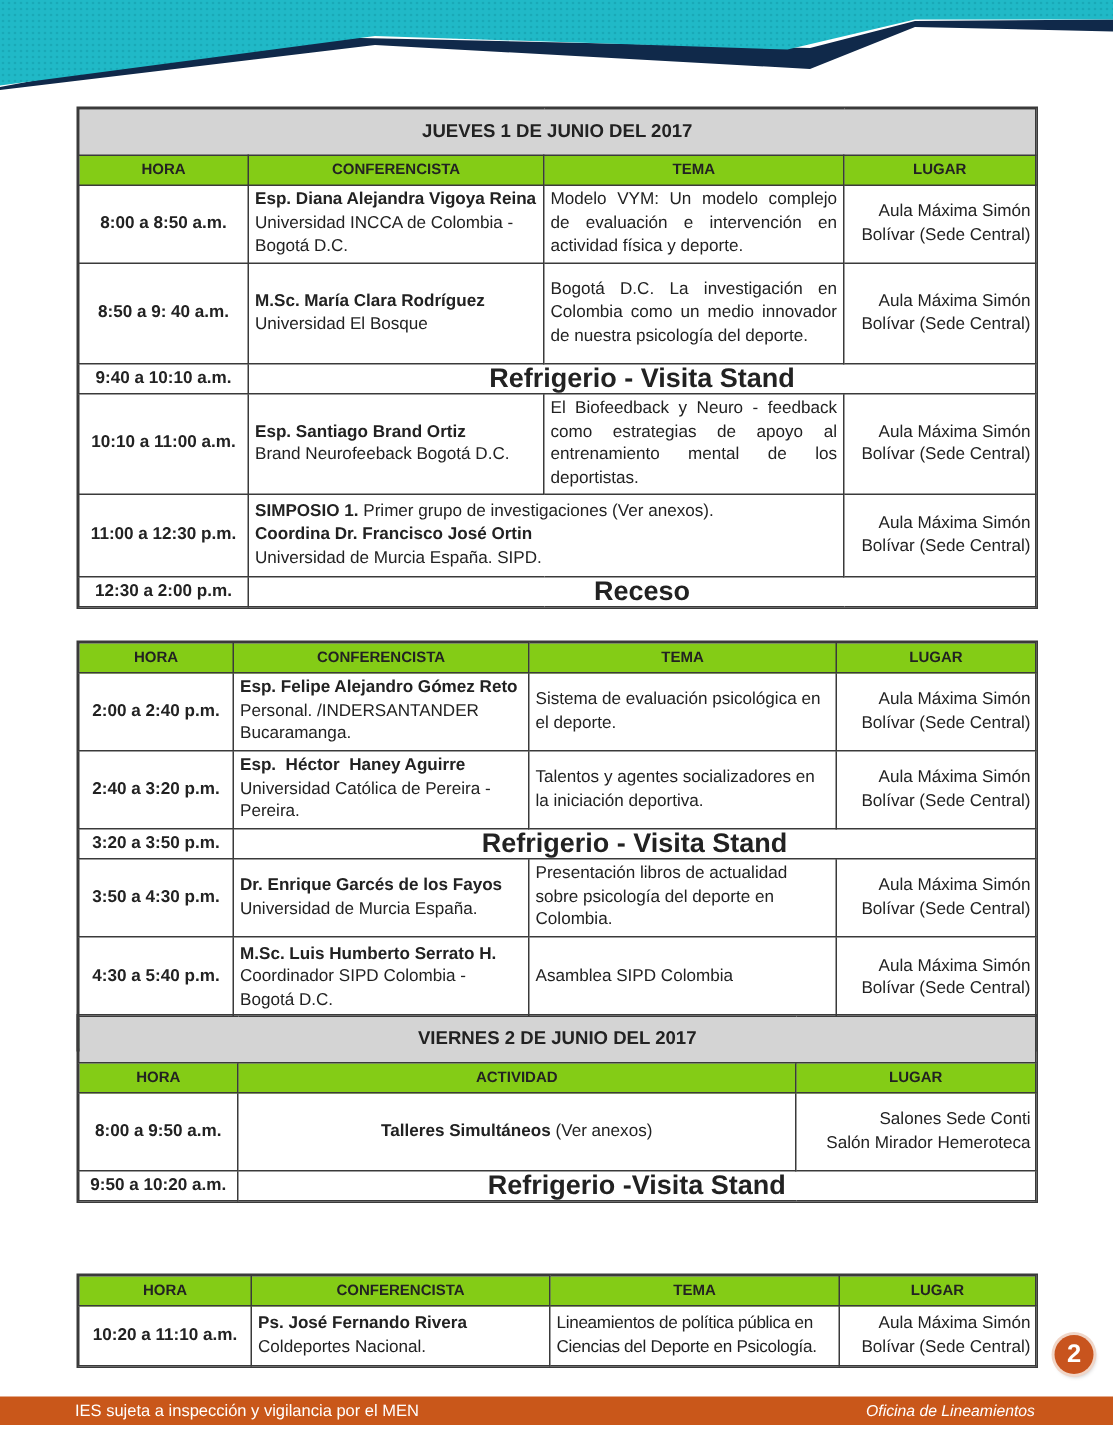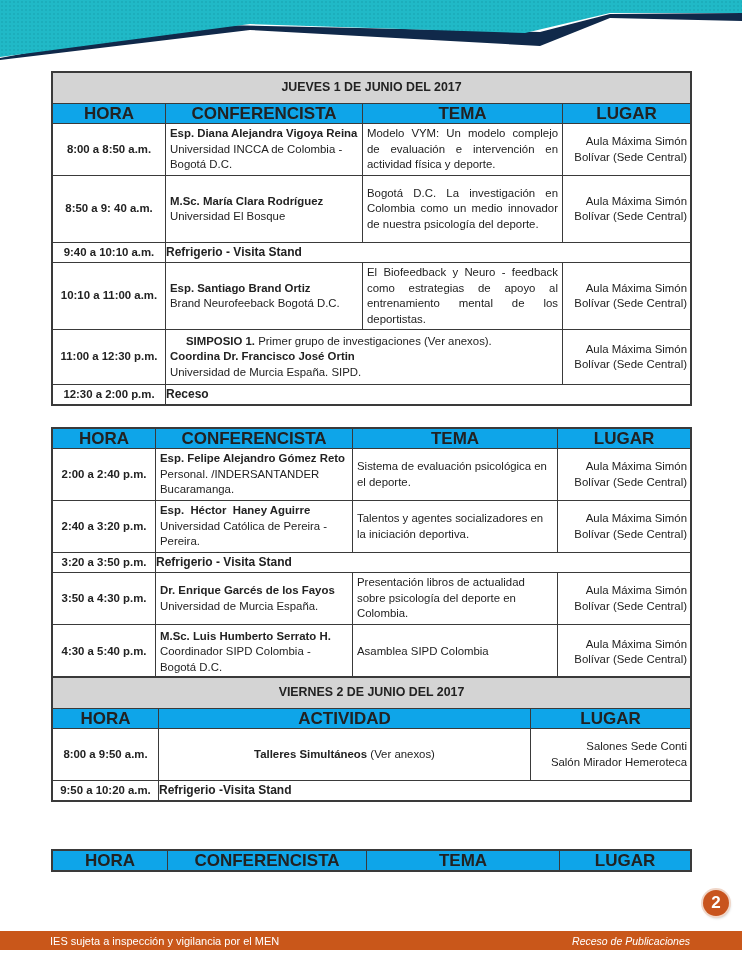--- a/index.html
+++ b/index.html
@@ -24,36 +24,36 @@
   }
   table.sched { outline: 1px solid #3a3a3a; }
   .title-row th {
     background: #d4d4d4;
     height: 31px;
     font-weight: bold;
     font-size: 12.4px;
     text-align: center;
   }
   .head-row th {
-    background: #0ea5e9;
+    background: #84cc16;
     height: 20px;
     font-weight: bold;
-    font-size: 17px;
+    font-size: 10px;
     text-align: center;
   }
   td.hora { text-align: center; font-weight: bold; font-size: 11.4px; padding: 0 3px; }
   td.conf { padding: 1px 4px; text-align: left; }
   td.conf .name { font-weight: bold; }
   td.tema { padding: 1px 4px; text-align: left; }
   td.tema.just { text-align: justify; text-align-last: left; }
   td.lugar { text-align: right; padding: 1px 3px; }
-  td.span-center { text-align: left; font-weight: bold; font-size: 12px; height: 20px; }
+  td.span-center { text-align: center; font-weight: bold; font-size: 18px; height: 20px; }
   td.closing { background: #15803d; text-align: center; font-weight: bold; font-size: 12.4px; height: 20px; }
   td.sym { padding: 2px 4px; text-align: left; }
-  td.sym b { font-weight: bold; margin-left: 16px; }
+  td.sym b { font-weight: bold; }
   td.act { text-align: center; }
   td.act b { font-weight: bold; }
 
   #t1 { top: 72px; }
   #t1 col.c1 { width: 113px; } #t1 col.c2 { width: 197px; } #t1 col.c3 { width: 200px; } #t1 col.c4 { width: 128px; }
   #t2 { top: 428px; }
   #t2 col.c1 { width: 103px; } #t2 col.c2 { width: 197px; } #t2 col.c3 { width: 205px; } #t2 col.c4 { width: 133px; }
   #t3 { top: 677px; }
   #t3 col.c1 { width: 106px; } #t3 col.c2 { width: 372px; } #t3 col.c3 { width: 160px; }
   #t4 { top: 850px; }
@@ -249,21 +249,30 @@
       <col class="c3">
       <col class="c4">
     </colgroup>
   <tbody>
       <tr class="head-row">
     <th>HORA</th>
     <th>CONFERENCISTA</th>
     <th>TEMA</th>
     <th>LUGAR</th>
   </tr>
+  <tr style="height:40px">
+    <td class="hora">10:20 a 11:10 a.m.</td>
+    <td class="conf">
+      <div class="name">Ps. José Fernando Rivera</div>
+      <div>Coldeportes Nacional.</div>
+    </td>
+    <td class="tema" style="letter-spacing:-0.2px">Lineamientos de política pública en Ciencias del Deporte en Psicología.</td>
+    <td class="lugar">Aula Máxima Simón Bolívar (Sede Central)</td>
+  </tr>
 </tbody>
   </table>
 
 <div class="page-badge">2</div>
 
 <div class="footer">
   <span>IES sujeta a inspección y vigilancia por el MEN</span>
-  <span class="right">Receso de Publicaciones</span>
+  <span class="right">Oficina de Lineamientos</span>
 </div>
 
 </body></html>

